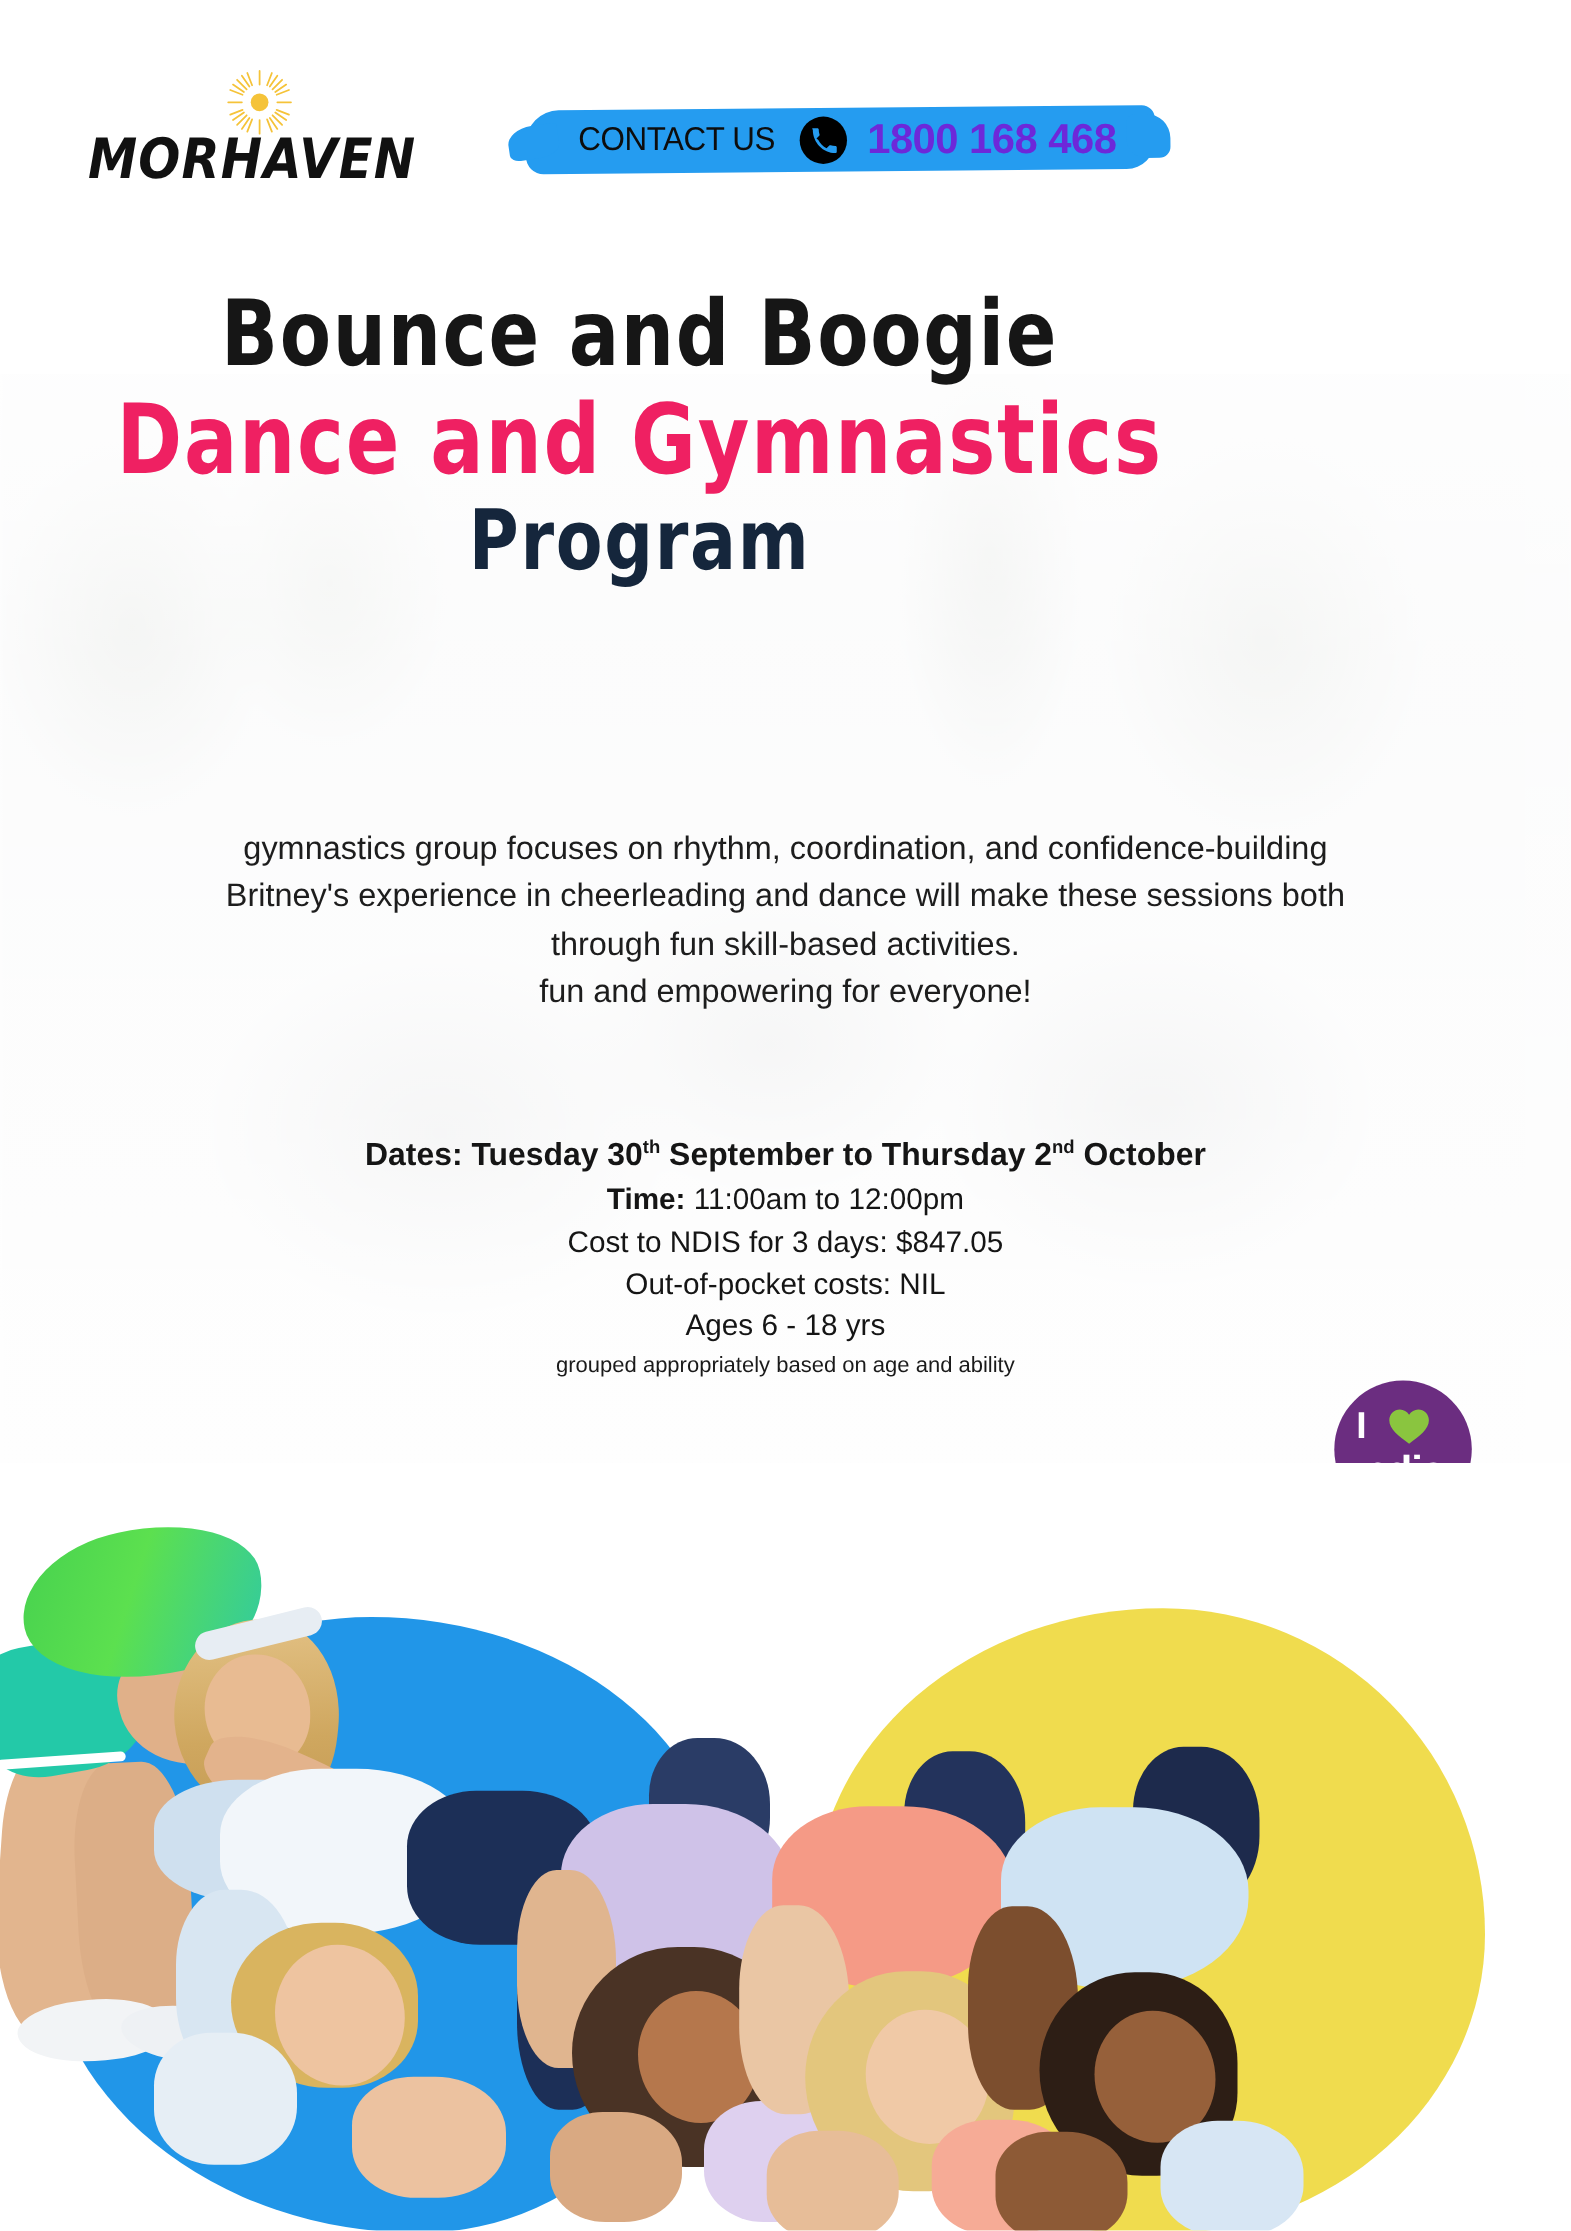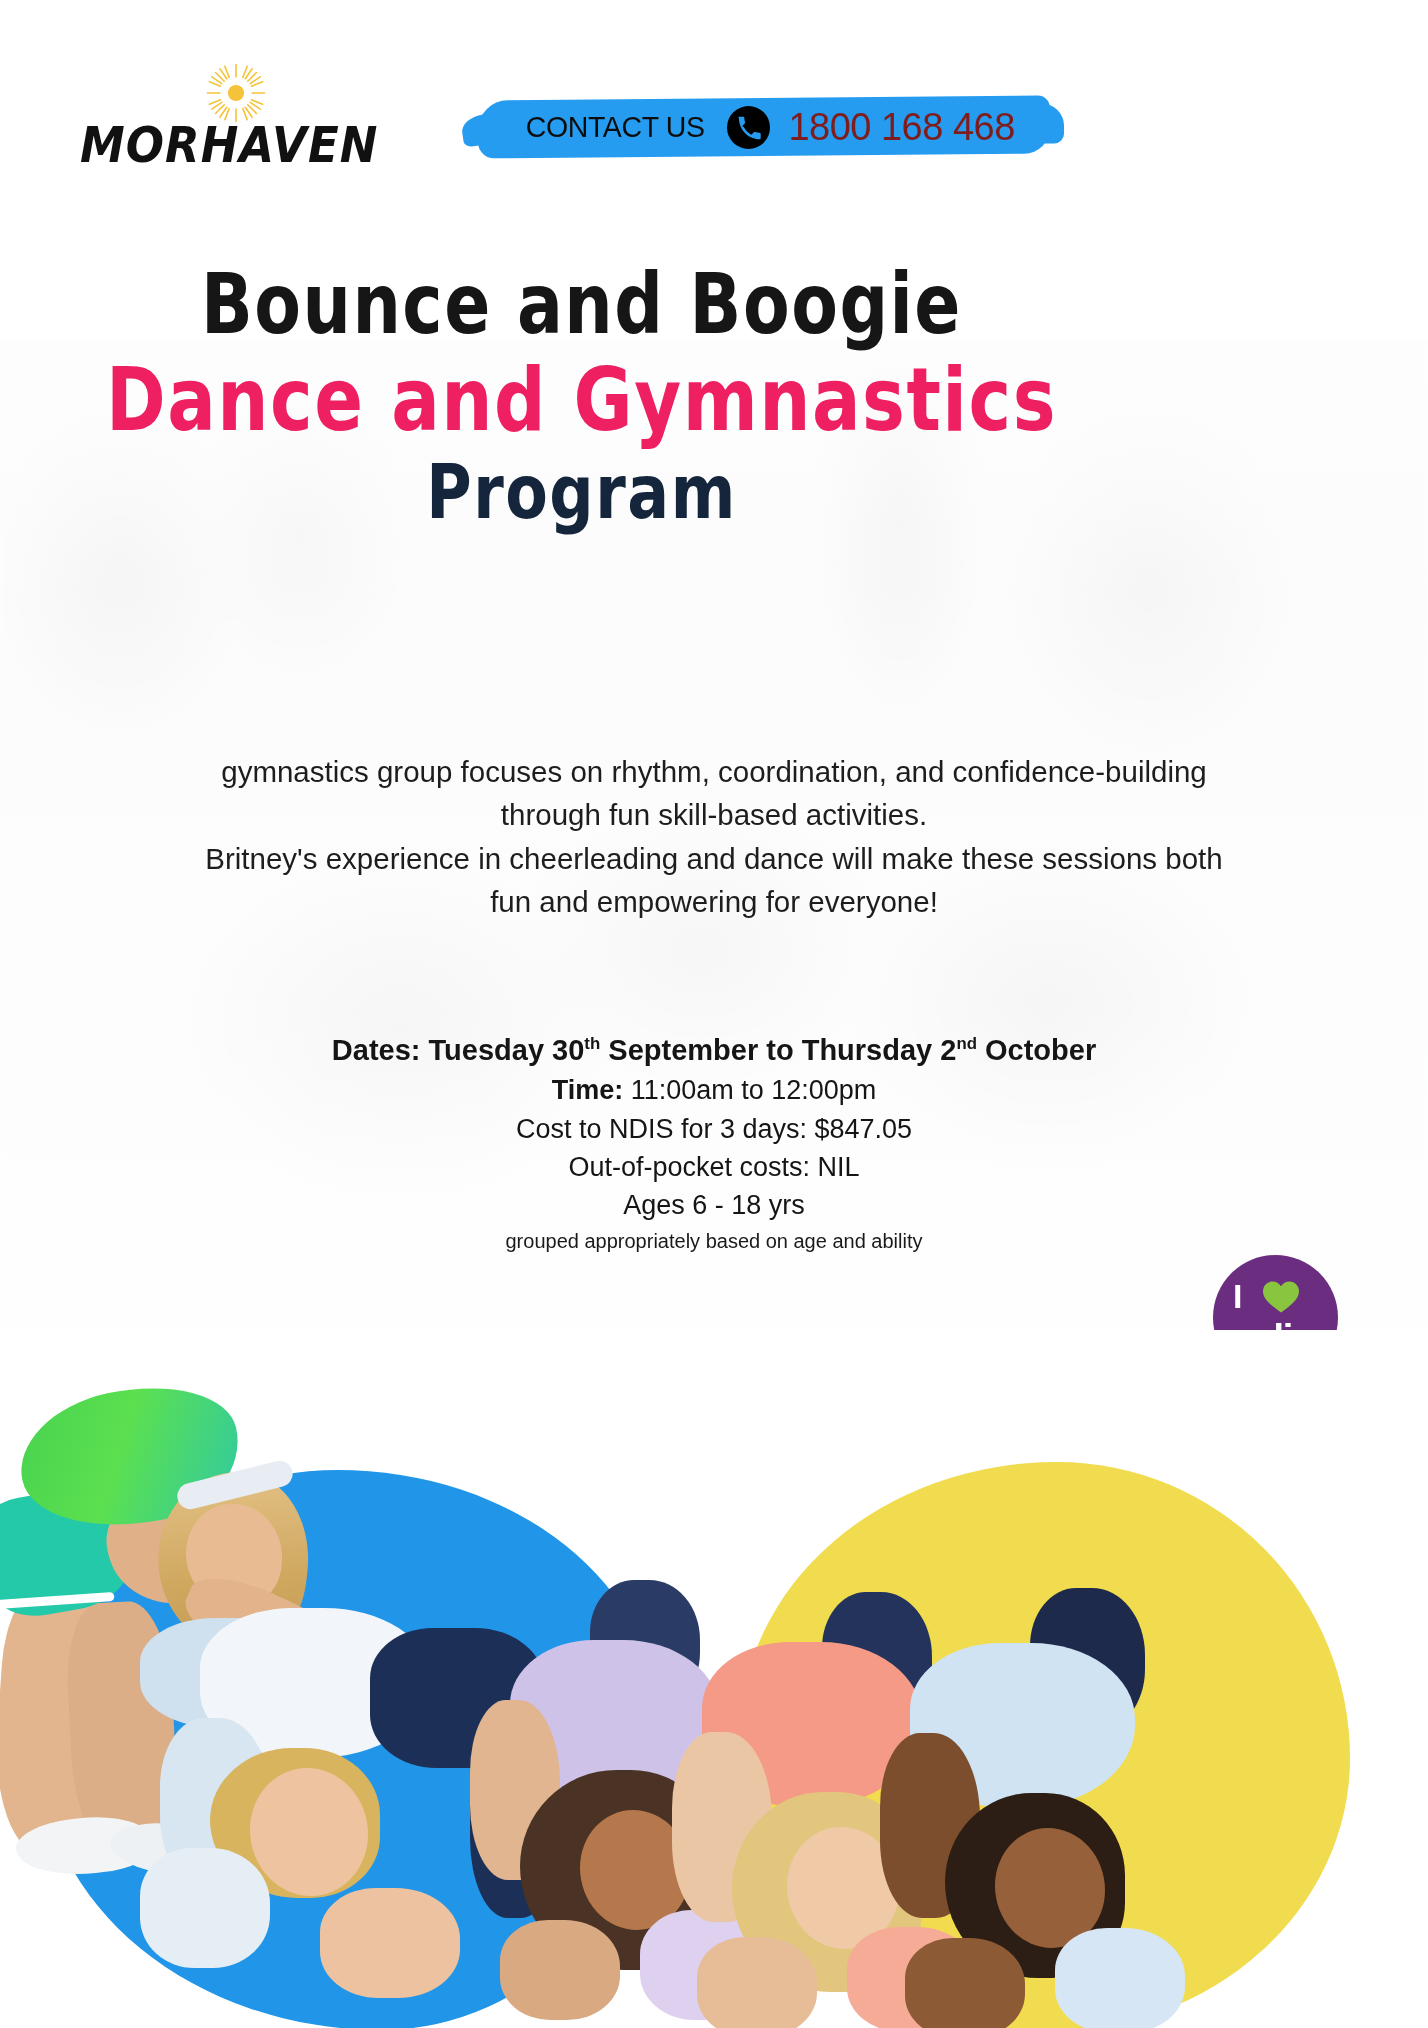--- a/index.html
+++ b/index.html
@@ -63,22 +63,22 @@
   .contact-label{
     font-family:"Liberation Sans",sans-serif;font-size:30px;font-weight:400;
     color:#0d0d0d;letter-spacing:-.4px;transform:scaleX(.95);
   }
   .phone-circle{
     width:43px;height:43px;border-radius:50%;background:#000;
     display:flex;align-items:center;justify-content:center;flex:none;
   }
   .phone-circle svg{width:25px;height:25px;fill:#259cf0;}
   .contact-number{
-    font-family:"Liberation Sans",sans-serif;font-size:38px;font-weight:400;
-    color:#7f1d1d;letter-spacing:-.5px;
+    font-family:"Liberation Sans",sans-serif;font-size:38px;font-weight:700;
+    color:#6d28d9;letter-spacing:-.5px;
   }
 
   
   .titles{position:absolute;left:0;top:270px;width:1163px;text-align:center;}
   .t-line{
     font-family:"DejaVu Sans",sans-serif;font-weight:700;
     line-height:1.04;letter-spacing:1.5px;
   }
   .t1{font-size:68px;color:#161616;transform:scaleY(1.22);margin-bottom:14px;}
   .t2{font-size:72px;color:#ef2062;transform:scaleY(1.22);margin:22px 0 14px;}
@@ -257,22 +257,22 @@
   </div>
 
   <div class="titles">
     <div class="t-line t1">Bounce and Boogie</div>
     <div class="t-line t2">Dance and Gymnastics</div>
     <div class="t-line t3">Program</div>
   </div>
 
   <div class="body-copy">
     <p>gymnastics group focuses on rhythm, coordination, and confidence-building</p>
+    <p>Britney's experience in cheerleading and dance will make these sessions both</p>
     <p>through fun skill-based activities.</p>
-    <p>Britney's experience in cheerleading and dance will make these sessions both</p>
     <p>fun and empowering for everyone!</p>
   </div>
 
   <div class="details">
     <div class="d-line d-dates">
       <b>Dates:</b><span> Tuesday 30</span><sup>th</sup><span> September to Thursday 2</span><sup>nd</sup><span> October</span>
     </div>
     <div class="d-line">
       <b>Time:</b><span> 11:00am to 12:00pm</span>
     </div>

